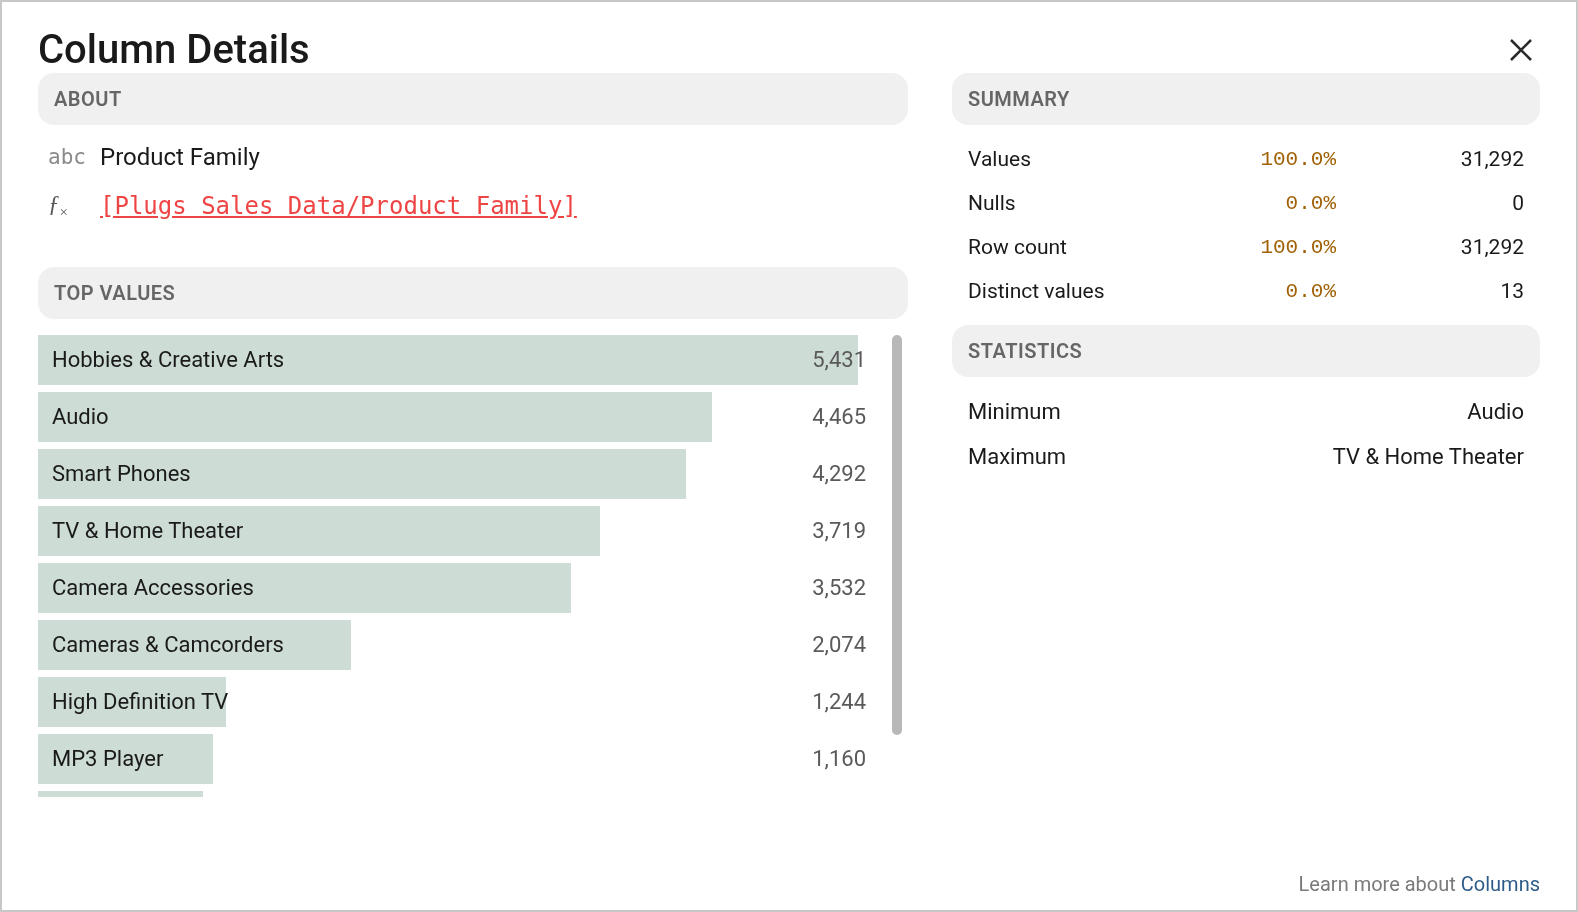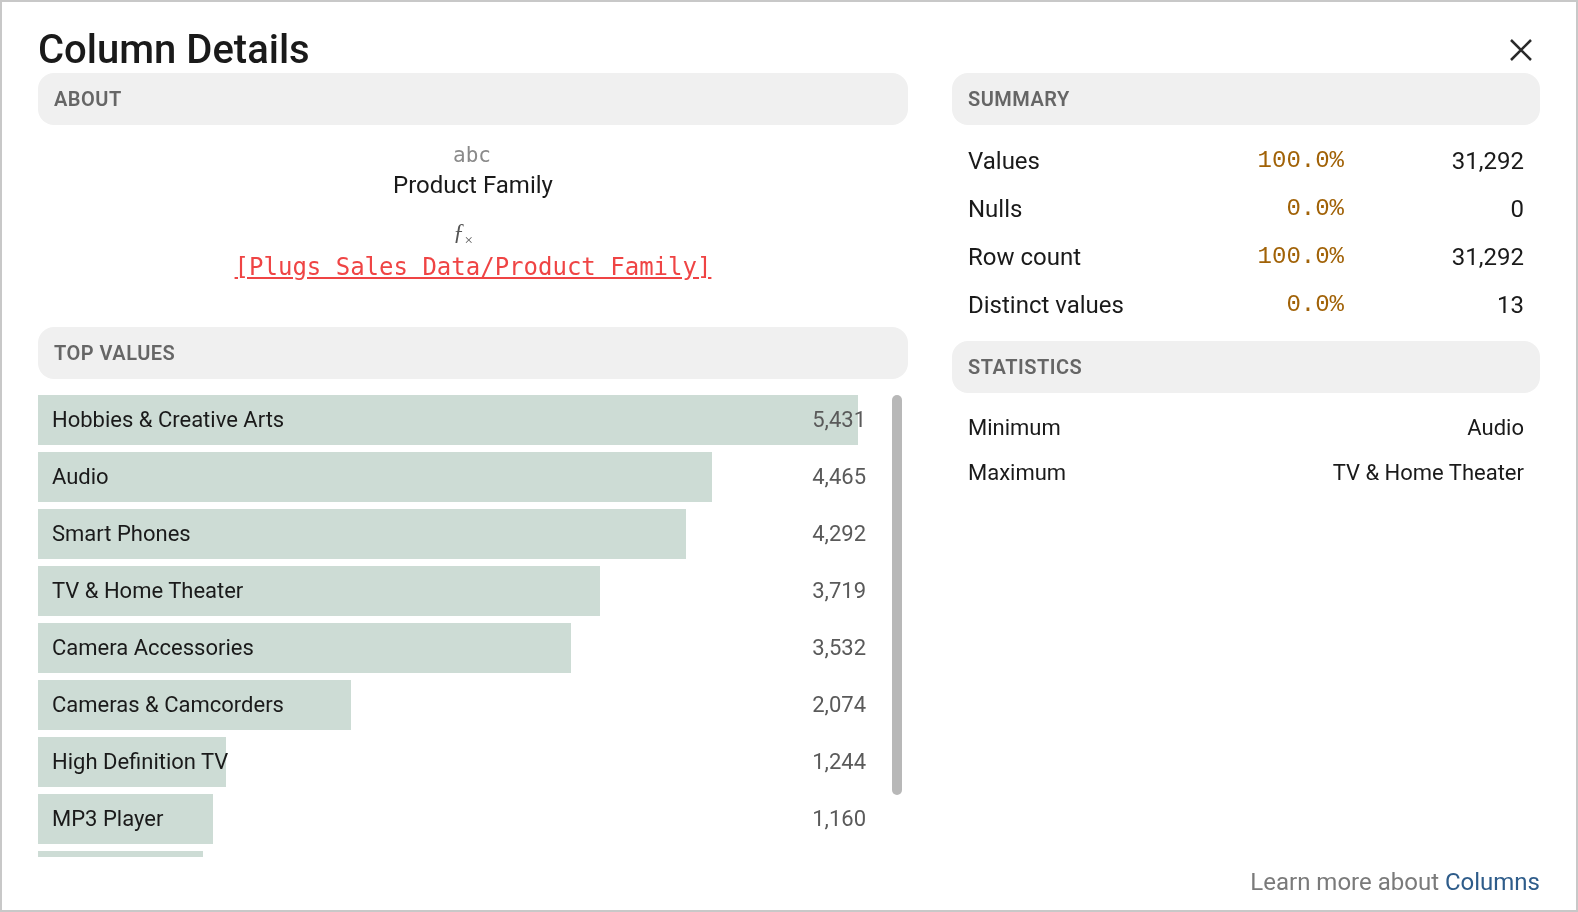--- a/index.html
+++ b/index.html
@@ -57,24 +57,23 @@
       color: #666666;
       letter-spacing: 0.5px;
       border-radius: 16px;
     }
     .about-body {
       padding: 18px 10px 26px 10px;
     }
     .about-row {
       display: flex;
       align-items: center;
-      gap: 4px;
+      gap: 12px;
       margin-bottom: 20px;
       font-size: 24px;
-      flex-direction: column;
     }
     .type-badge {
       color: #8a8a8a;
       font-size: 21px;
       font-family: ui-monospace, Menlo, monospace;
       width: 40px;
       display: inline-block;
     }
     .fx-badge {
       color: #555;
@@ -147,23 +146,24 @@
       width: 10px;
       height: 400px;
       background: #b8b8b8;
       border-radius: 5px;
     }
     .summary-body {
       padding: 12px 0;
     }
     .summary-row {
       display: flex;
-      align-items: flex-start;
+      align-items: center;
       padding: 10px 16px;
-      font-size: 24px;
+      font-size: 21px;
+      gap: 8px;
     }
     .summary-label {
       flex: 1;
       color: #1a1a1a;
     }
     .summary-pct {
       color: #a16207;
       margin-right: 90px;
       text-align: right;
       min-width: 80px;
@@ -188,21 +188,21 @@
       color: #1a1a1a;
     }
     .stats-val {
       color: #1a1a1a;
       text-align: right;
     }
     .footer {
       position: absolute;
       bottom: 14px;
       right: 36px;
-      font-size: 24px;
+      font-size: 20px;
       color: #7a7a7a;
     }
     .footer-link {
       color: #2e5c8a;
       cursor: pointer;
     }
   </style>
 </head>
 <body>
 

